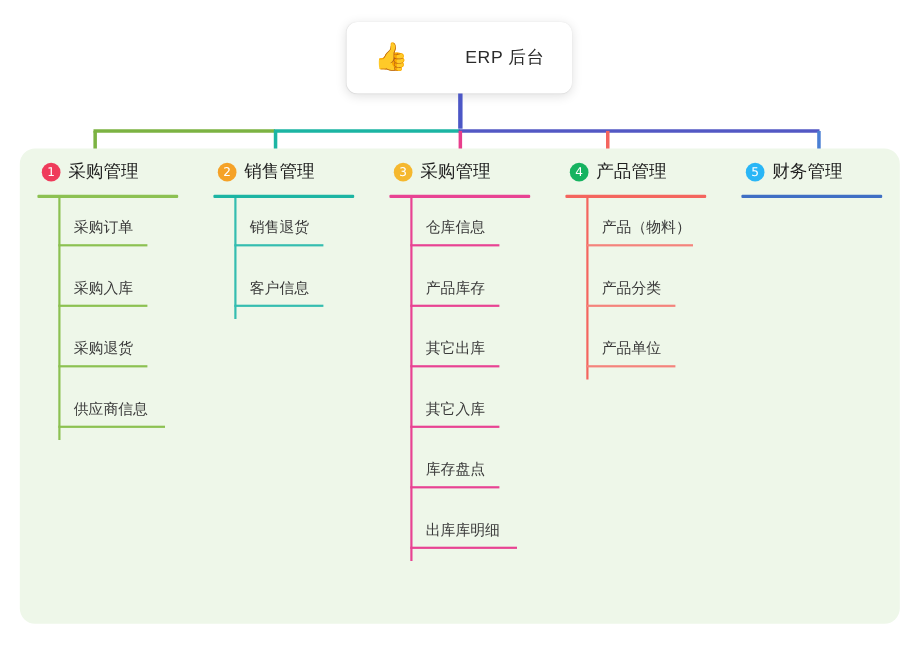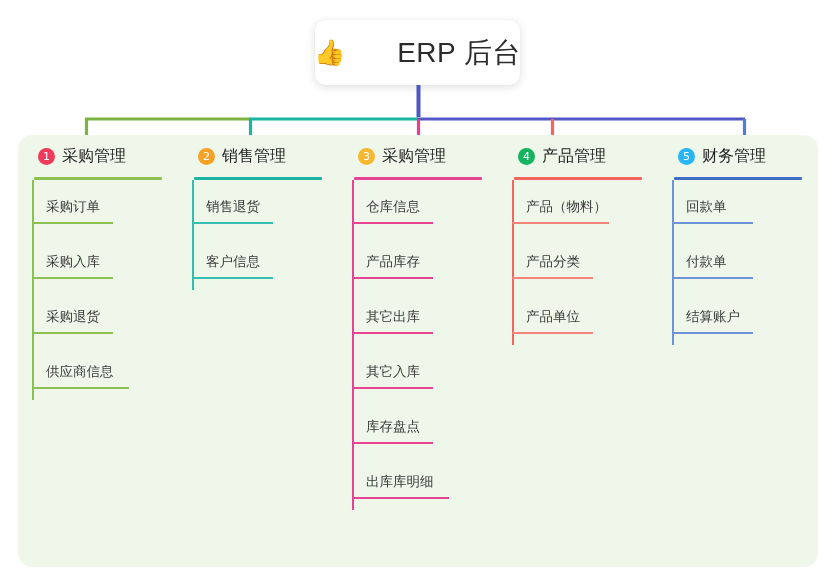--- a/index.html
+++ b/index.html
@@ -36,21 +36,21 @@
     justify-content: center;
     gap: 9px;
     box-sizing: border-box;
   }
   .title-emoji {
     font-size: 25px;
     line-height: 1;
     display: block;
   }
   .title-text {
-    font-size: 28px;
+    font-size: 16px;
     color: #2b2b2b;
     letter-spacing: 0.5px;
     white-space: nowrap;
     margin-left: 43px;
   }
 
   
   .connectors {
     position: absolute;
     left: 0;
@@ -117,20 +117,21 @@
   .col-rule {
     height: 3px;
     width: 128px;
     margin-left: 2px;
     border-radius: 1px;
   }
 
   
   .leaves {
     position: relative;
+    margin-left: 21px;
     padding-top: 0px;
   }
   .spine {
     position: absolute;
     left: 0;
     top: 0;
     bottom: 0;
     width: 2px;
   }
   .leaf {
@@ -287,31 +288,16 @@
         </div>
       </div>
     </div>
 
     <div class="column">
       <div class="col-header">
         <span class="badge" style="background: rgb(41, 182, 246);">5</span>
         <span class="col-title">财务管理</span>
       </div>
       <div class="col-rule" style="background: rgb(63, 111, 196);"></div>
-      <div class="leaves">
-        <div class="spine" style="background: rgb(109, 147, 216);"></div>
-        <div class="leaf">
-          <span class="leaf-text">回款单</span>
-          <div class="leaf-rule" style="background: rgb(109, 147, 216);"></div>
-        </div>
-        <div class="leaf">
-          <span class="leaf-text">付款单</span>
-          <div class="leaf-rule" style="background: rgb(109, 147, 216);"></div>
-        </div>
-        <div class="leaf">
-          <span class="leaf-text">结算账户</span>
-          <div class="leaf-rule" style="background: rgb(109, 147, 216);"></div>
-        </div>
-      </div>
     </div>
 
   </div>
 </div>
 
 </body></html>

